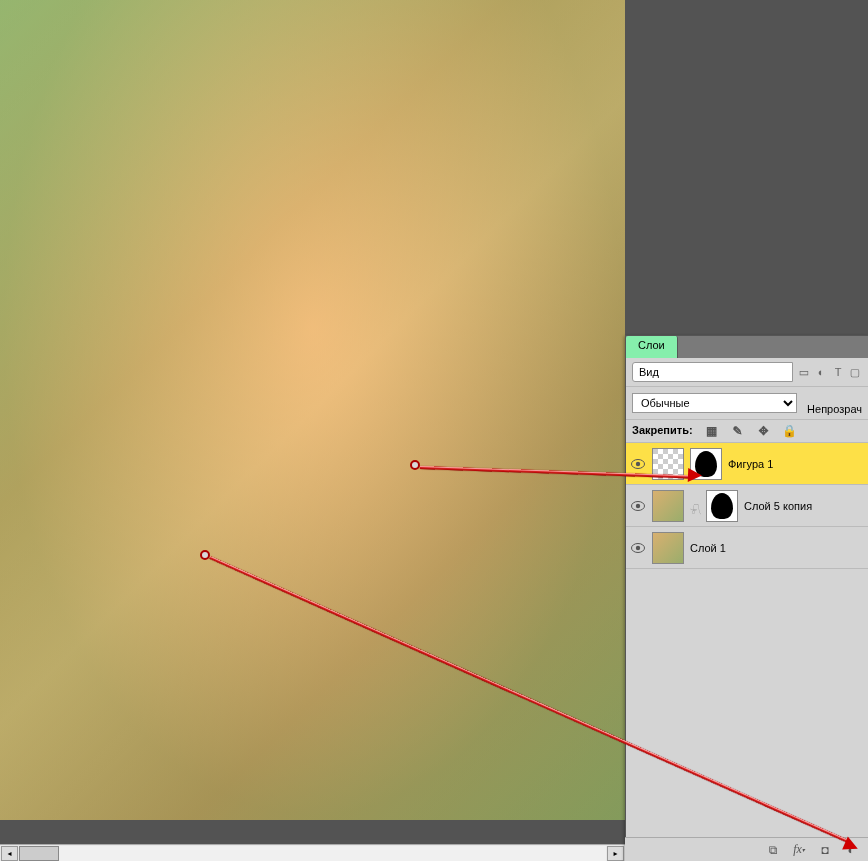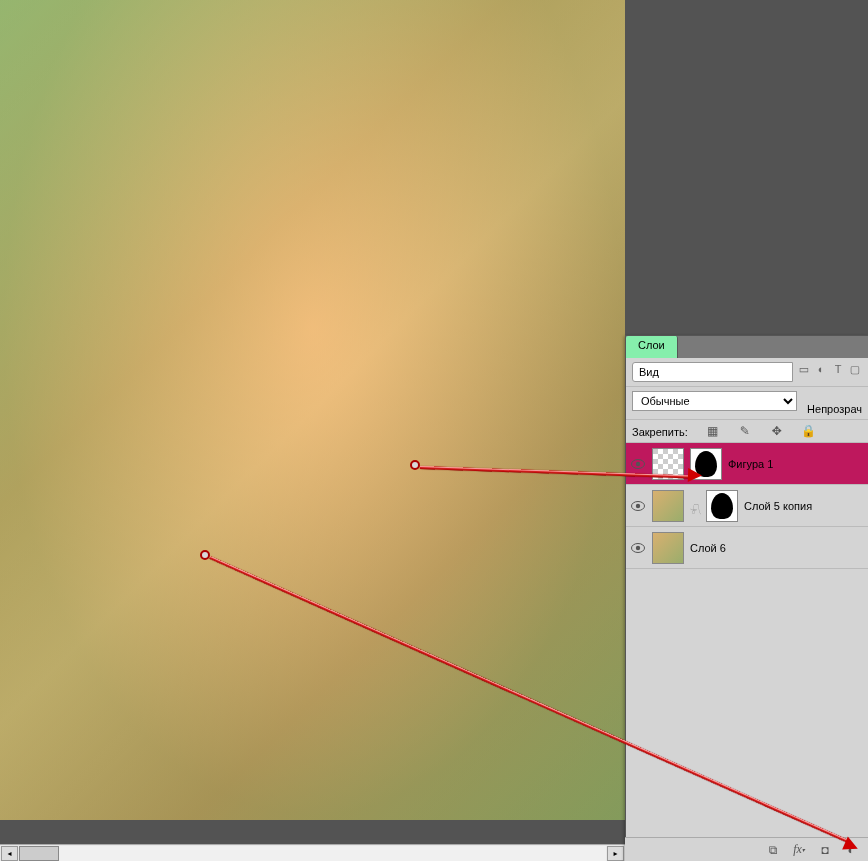--- a/index.html
+++ b/index.html
@@ -13,34 +13,34 @@
 .scrollbar-bottom .sb-btn { width:17px; height:15px; background:#ddd; border:1px solid #999; margin:0 1px; display:flex; align-items:center; justify-content:center; font-size:8px; cursor:pointer; }
 .scrollbar-bottom .track { flex:1; height:15px; background:#f0f0f0; position:relative; }
 .scrollbar-bottom .thumb { position:absolute; left:0; top:0; width:40px; height:15px; background:#ccc; border:1px solid #888; }
 
 .layers-panel { position: absolute; right: 0; top: 335px; width: 243px; background: #d4d4d4; border: 1px solid #555; border-right: none; box-shadow: -1px 1px 3px rgba(0,0,0,0.3); }
 
 .panel-tabs { display: flex; background: #7a7a7a; height: 22px; }
 .tab { padding: 3px 12px; font-size: 11px; color: #e0e0e0; background: #6a6a6a; border-right: 1px solid #555; cursor: pointer; }
 .tab.active { background: #86efac; color: #000; border-top-left-radius:2px; border-top-right-radius:2px; }
 
-.panel-row { display: flex; align-items: flex-start; padding: 4px 6px; border-bottom: 1px solid #bbb; gap: 4px; }
+.panel-row { display: flex; align-items: center; padding: 4px 6px; border-bottom: 1px solid #bbb; gap: 4px; }
 .search-input { flex: 1; height: 20px; border: 1px solid #999; border-radius: 3px 0 0 3px; padding: 0 6px; font-size: 11px; background: #fff; }
 .filter-icons { display:flex; gap:3px; }
 .filter-ico { width:14px; height:14px; color:#666; display:inline-flex; align-items:center; justify-content:center; font-size:11px; }
 
 .blend-select { width: 178px; height: 20px; border: 1px solid #999; background: #fff; font-size: 11px; padding: 0 4px; }
 .opacity-label { font-size: 11px; margin-left: 6px; white-space: nowrap; margin-top: 12px; }
 
-.lock-row { font-size:11px; padding:4px 6px; display:flex; align-items:flex-end; gap:18px; border-bottom: 1px solid #bbb; }
+.lock-row { font-size:11px; padding:4px 6px; display:flex; align-items:flex-start; gap:12px; border-bottom: 1px solid #bbb; font-weight: bold; }
 .lock-ico { width:14px; height:14px; display:inline-flex; align-items:center; justify-content:center; font-size:12px; color:#555; cursor:pointer; }
 
 .layers-list { background:#d4d4d4; }
 .layer { display:flex; align-items:center; padding:4px 4px; border-bottom:1px solid #bbb; gap:6px; min-height:42px; }
-.layer.selected { background:#be185d; }
+.layer.selected { background:#fde047; }
 .vis { width:16px; height:16px; display:flex; align-items:center; justify-content:center; cursor:pointer; }
 .vis svg { width:14px; height:10px; }
 .thumb-img { width:32px; height:32px; border:1px solid #888; background:linear-gradient(135deg,#d8b070,#9aad6c); flex-shrink:0; }
 .thumb-checker { width:32px; height:32px; border:1px solid #888; background-image: repeating-conic-gradient(#fff 0 25%, #ccc 0 50%); background-size: 10px 10px; flex-shrink:0; }
 .mask-thumb { width:32px; height:32px; border:1px solid #888; background:#fff; display:flex; align-items:center; justify-content:center; flex-shrink:0; }
 .mask-thumb .silh { width:22px; height:26px; background:#000; border-radius:50% 50% 40% 40% / 60% 60% 40% 40%; }
 .link-ico { width:10px; height:10px; font-size:10px; color:#666; }
 .layer-name { font-size:11px; flex:1; white-space:nowrap; overflow:hidden; }
 .layer-name.italic { font-style:italic; }
 
@@ -133,21 +133,21 @@
     </div>
 
     <div class="layer">
       <div class="vis">
         <svg viewBox="0 0 14 10" class="eye-svg">
             <ellipse cx="7" cy="5" rx="6.5" ry="4.5" fill="none" stroke="#555" stroke-width="1"></ellipse>
             <circle cx="7" cy="5" r="2.2" fill="#555"></circle>
           </svg>
       </div>
       <div class="thumb-img"></div>
-      <span class="layer-name">Слой 6</span>
+      <span class="layer-name">Слой 1</span>
     </div>
 
 
   </div>
 
   <div class="panel-footer-spacer"></div>
 </div>
 
 <div class="bottom-icons">
   <span class="bottom-ico">⧉</span>

